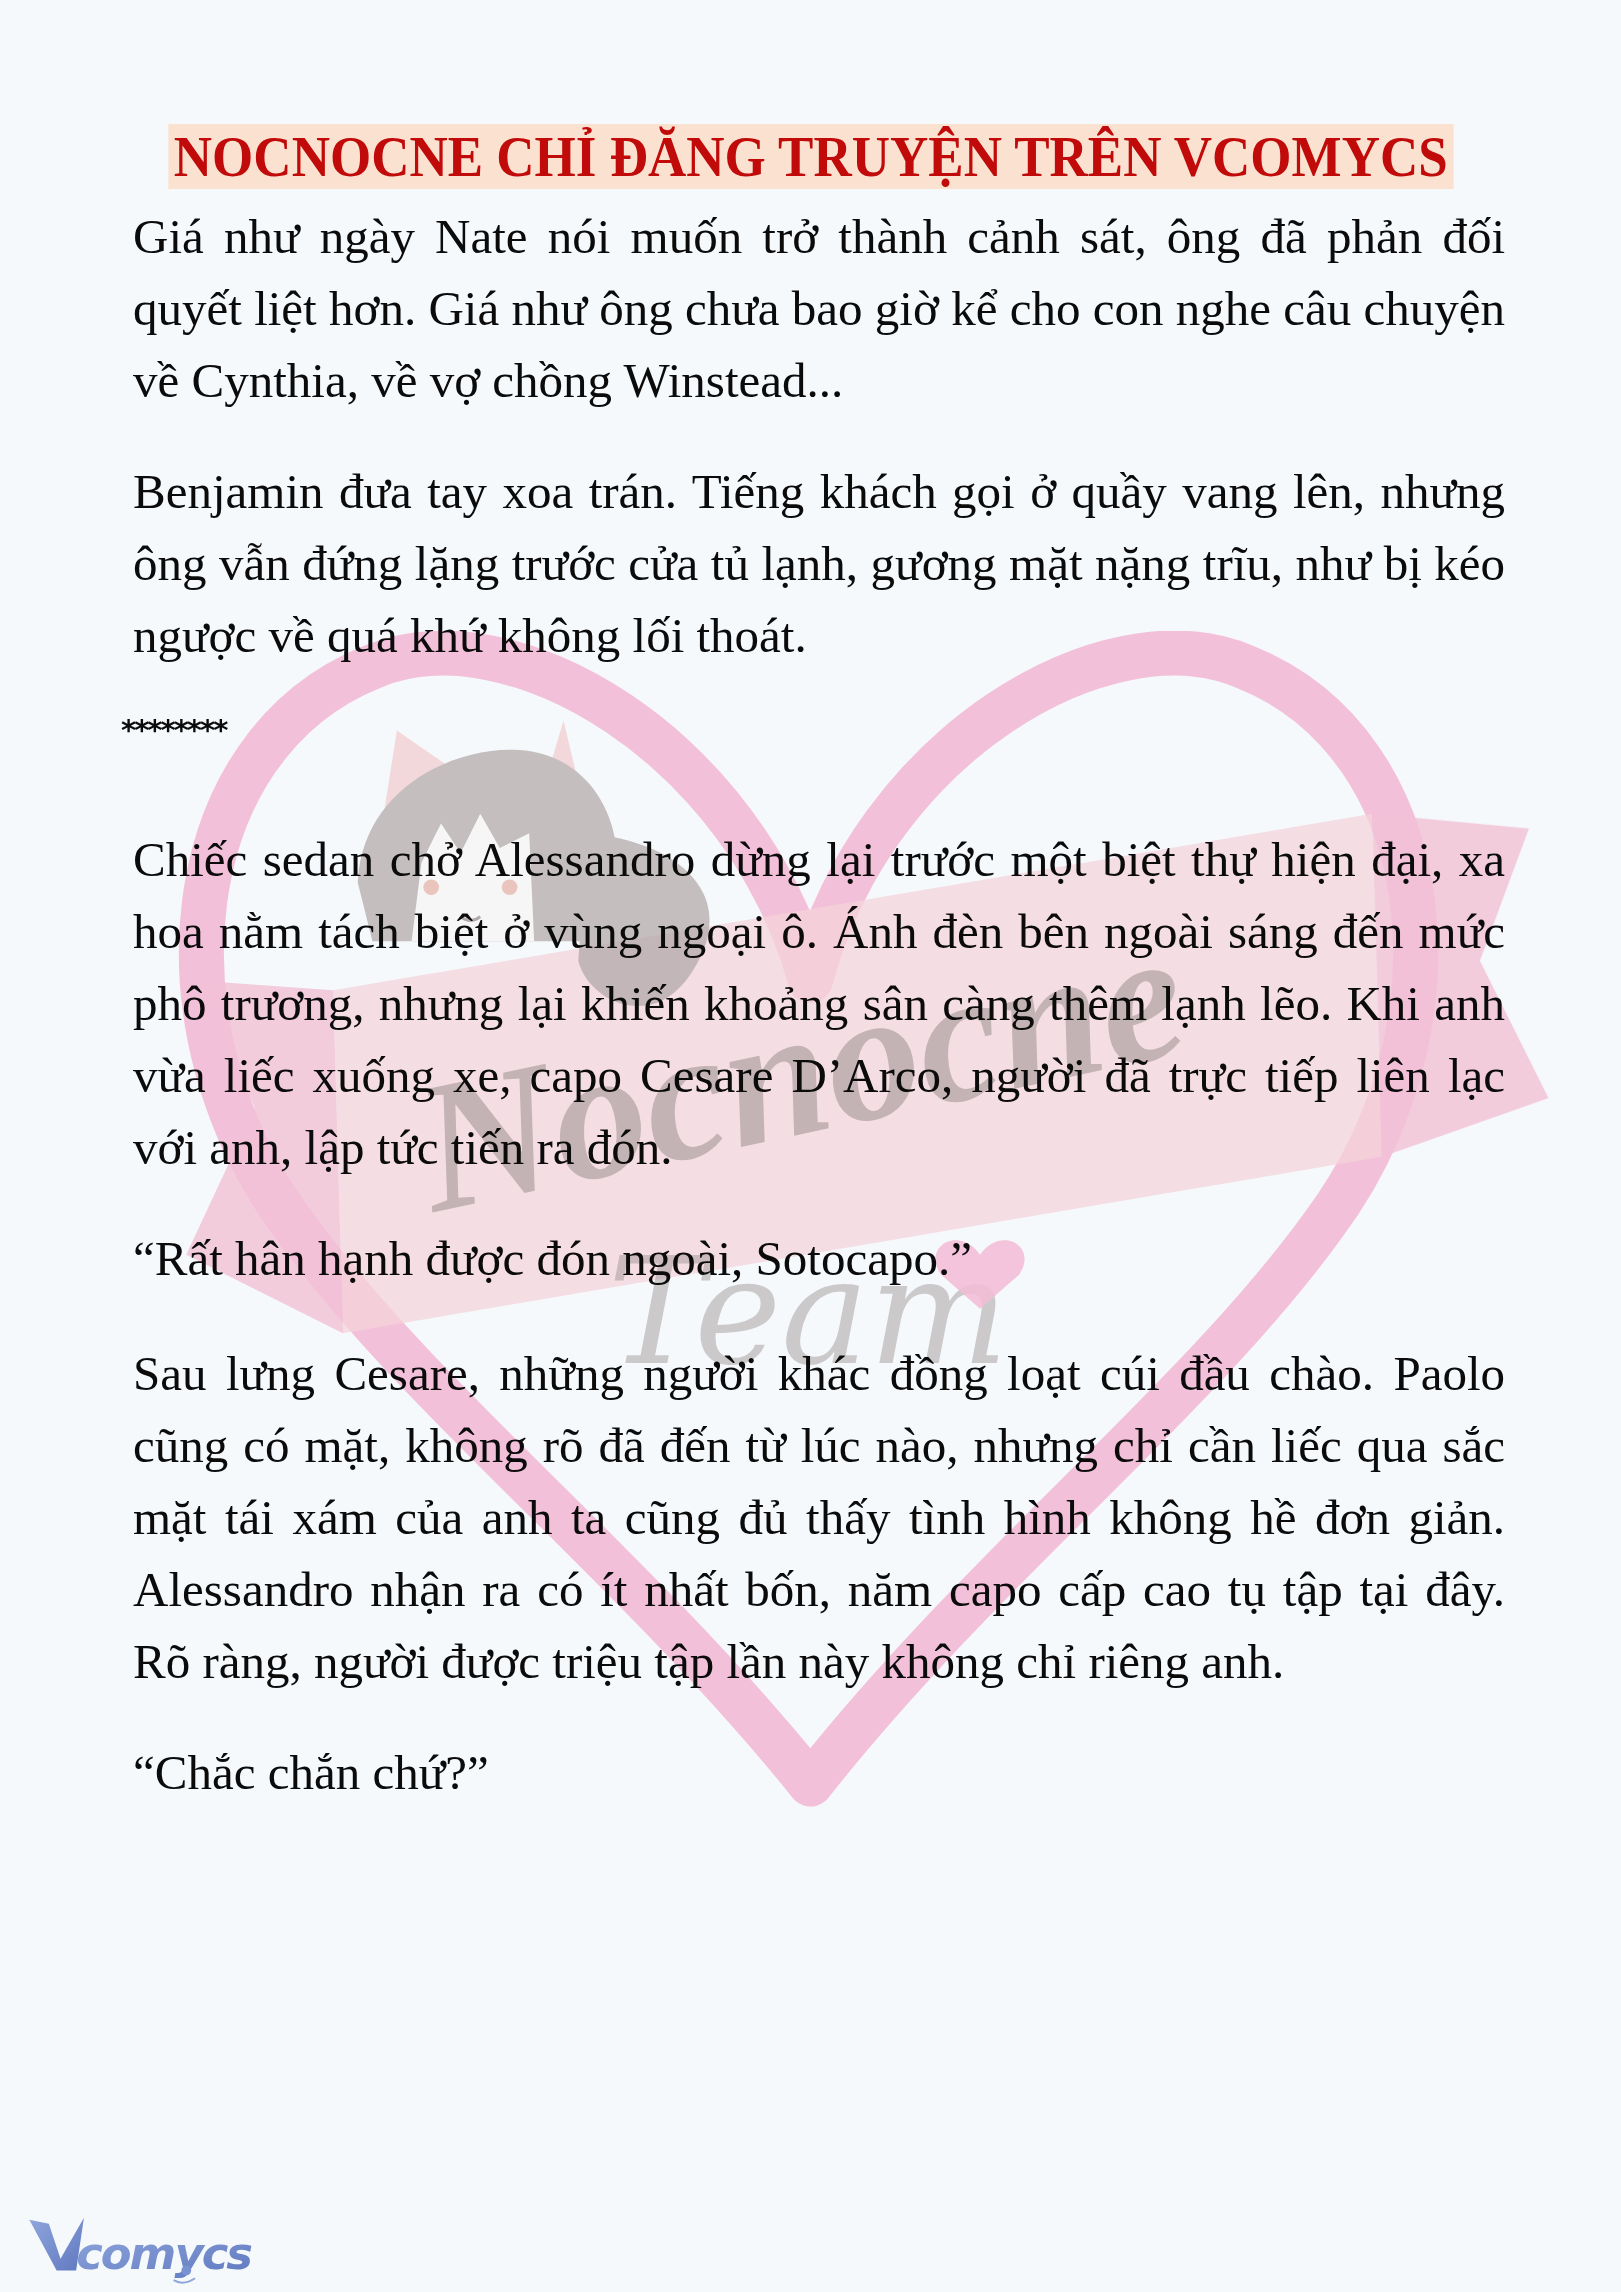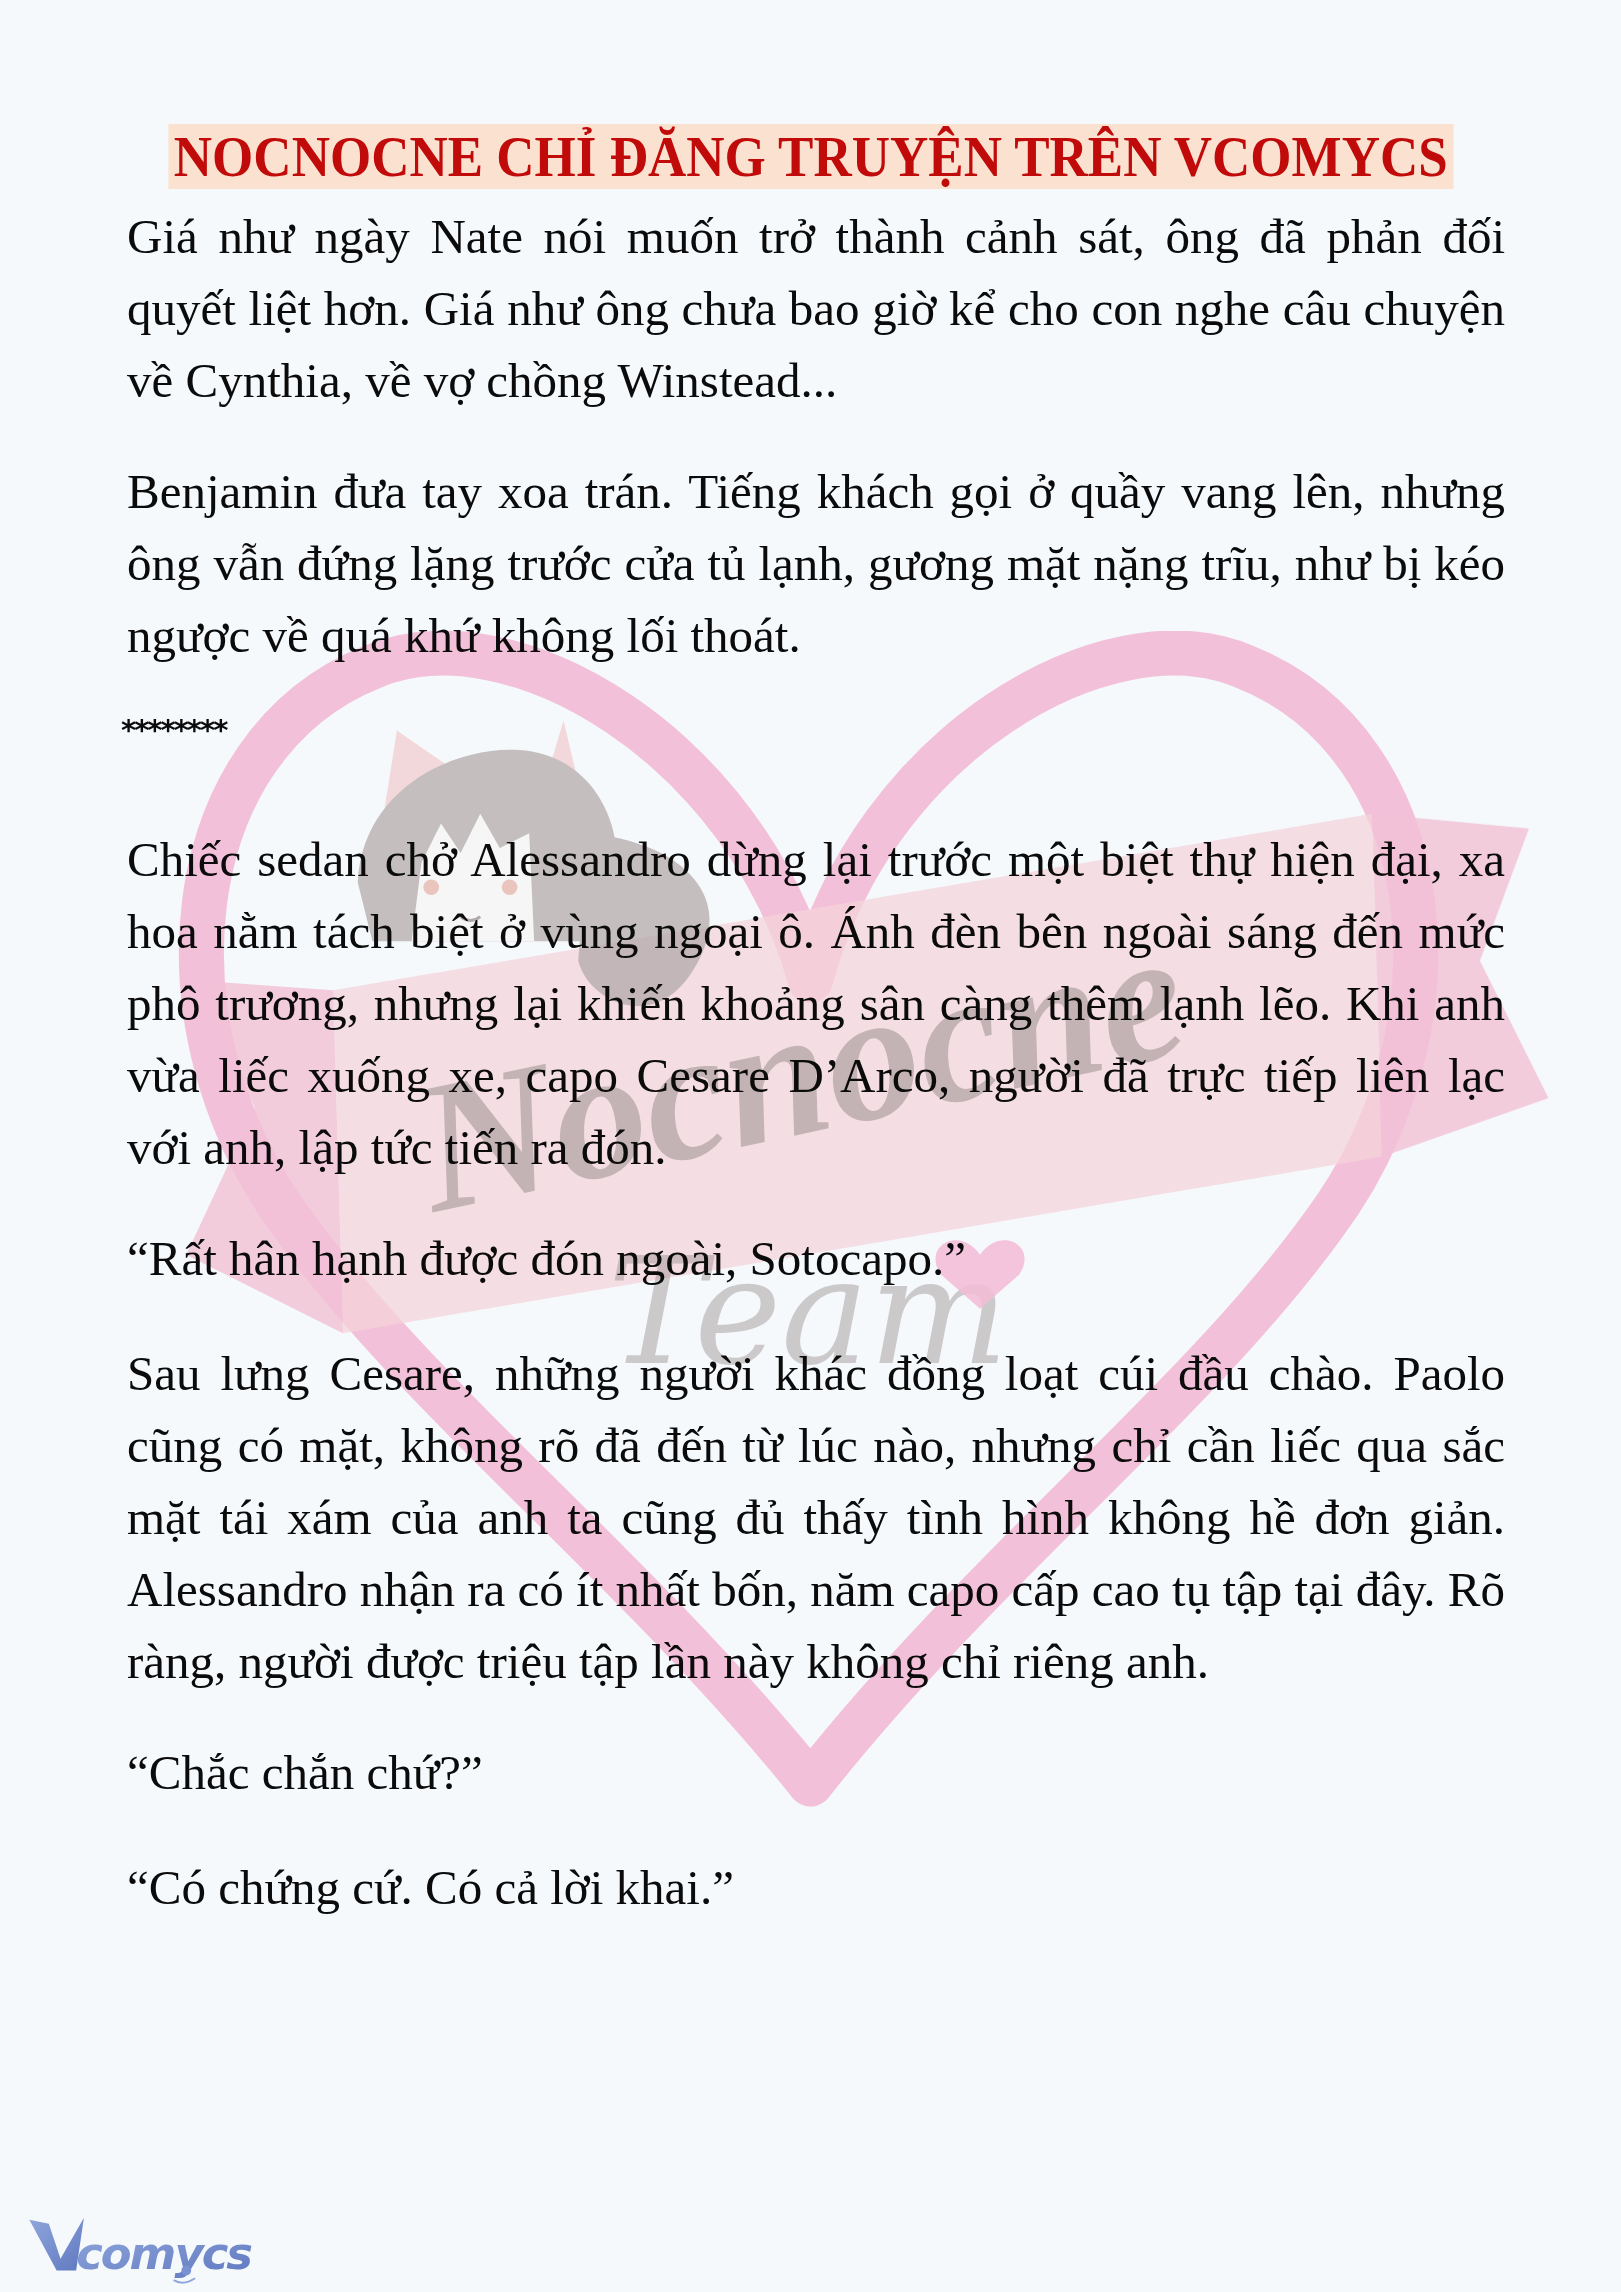--- a/index.html
+++ b/index.html
@@ -56,21 +56,21 @@
       position: absolute;
       left: 121px;
       top: 201px;
       width: 1384px;
       color: #0b0b0b;
       font-size: 49px;
       line-height: 72px;
       font-weight: 500;
     }
     .para {
-      margin: 0 0 39px 6px;
+      margin: 0 0 39px 12px;
       text-align: justify;
       text-align-last: left;
     }
     .para.dialog {
       margin-bottom: 43px;
     }
     .sep {
       font-family: "DejaVu Sans", sans-serif;
       font-weight: bold;
       font-size: 29px;
@@ -128,21 +128,20 @@
   </div>
 
   <div class="content">
     <p class="para">Giá như ngày Nate nói muốn trở thành cảnh sát, ông đã phản đối quyết liệt hơn. Giá như ông chưa bao giờ kể cho con nghe câu chuyện về Cynthia, về vợ chồng Winstead...</p>
     <p class="para">Benjamin đưa tay xoa trán. Tiếng khách gọi ở quầy vang lên, nhưng ông vẫn đứng lặng trước cửa tủ lạnh, gương mặt nặng trĩu, như bị kéo ngược về quá khứ không lối thoát.</p>
     <p class="sep">********</p>
     <p class="para">Chiếc sedan chở Alessandro dừng lại trước một biệt thự hiện đại, xa hoa nằm tách biệt ở vùng ngoại ô. Ánh đèn bên ngoài sáng đến mức phô trương, nhưng lại khiến khoảng sân càng thêm lạnh lẽo. Khi anh vừa liếc xuống xe, capo Cesare D’Arco, người đã trực tiếp liên lạc với anh, lập tức tiến ra đón.</p>
     <p class="para dialog">“Rất hân hạnh được đón ngoài, Sotocapo.”</p>
     <p class="para">Sau lưng Cesare, những người khác đồng loạt cúi đầu chào. Paolo cũng có mặt, không rõ đã đến từ lúc nào, nhưng chỉ cần liếc qua sắc mặt tái xám của anh ta cũng đủ thấy tình hình không hề đơn giản. Alessandro nhận ra có ít nhất bốn, năm capo cấp cao tụ tập tại đây. Rõ ràng, người được triệu tập lần này không chỉ riêng anh.</p>
     <p class="para dialog">“Chắc chắn chứ?”</p>
-    <p class="para dialog">“Có chứng cứ. Có cả lời khai.”</p>
   </div>
 
   <svg class="logo" viewBox="0 0 230 80" xmlns="http://www.w3.org/2000/svg">
     <defs>
       <linearGradient id="lg" x1="0" y1="0" x2="1" y2="1">
         <stop offset="0" stop-color="#8fa6dc"></stop>
         <stop offset="1" stop-color="#6079c0"></stop>
       </linearGradient>
     </defs>
     <path d="M2 10 L22 14 L34 50 L58 8 L50 62 L30 62 Z" fill="url(#lg)"></path>

